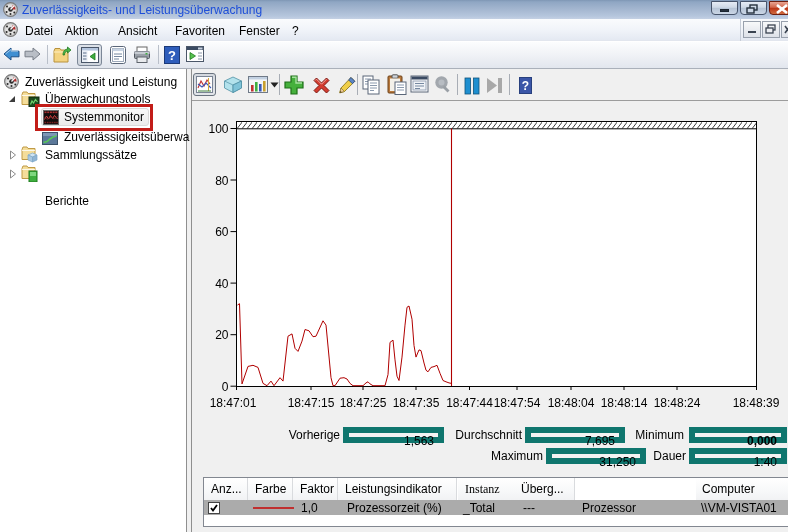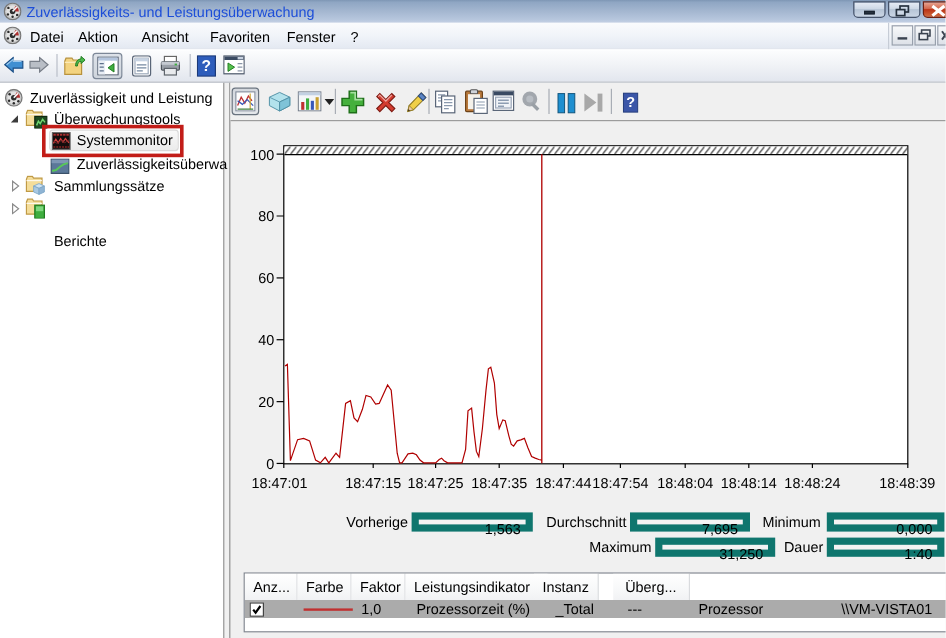--- a/index.html
+++ b/index.html
@@ -448,33 +448,34 @@
     217,205 220,218.2 222,244.5 224,256.1 227,248.9 229,249.6 232,262 234,269.2 236,270.8
     239,266.4 242,265.6 245,264.3 248,272.3 251,279.5 254,280.8 257,281.9 259.5,282.4"></polyline>
   <line x1="259.5" y1="285" x2="259.5" y2="27.5" stroke="#b00000" stroke-width="1.1"></line>
 </svg>
 
 <div class="slabel abs" style="left:240px;top:428px;width:100px;">Vorherige</div>
 <div class="sbox abs" style="left:343px;top:427px;width:101px;">1,563</div>
 <div class="slabel abs" style="left:422px;top:428px;width:100px;">Durchschnitt</div>
 <div class="sbox abs" style="left:525px;top:427px;width:100px;">7,695</div>
 <div class="slabel abs" style="left:584px;top:428px;width:100px;">Minimum</div>
-<div class="sbox abs" style="left:689px;top:427px;width:98px;padding-right:4px;">0,000</div>
+<div class="sbox abs" style="left:689px;top:427px;width:98px;padding-right:4px;font-weight:bold;">0,000</div>
 <div class="slabel abs" style="left:443px;top:449px;width:100px;">Maximum</div>
 <div class="sbox abs" style="left:546px;top:448px;width:100px;">31,250</div>
 <div class="slabel abs" style="left:586px;top:449px;width:100px;">Dauer</div>
 <div class="sbox abs" style="left:689px;top:448px;width:98px;padding-right:4px;">1:40</div>
 
 <div id="legend" class="abs">
   <div class="hcell" style="left:0px;width:44px;">Anz...</div>
   <div class="hcell" style="left:44px;width:45px;">Farbe</div>
   <div class="hcell" style="left:89px;width:45px;">Faktor</div>
   <div class="hcell" style="left:134px;width:119px;">Leistungsindikator</div>
-  <div class="hcell" style="left:241px;width:54px;">Instanz</div>
+  <div class="hcell" style="left:254px;width:54px;font-family:Liberation Serif, serif;">Instanz</div>
   <div class="hcell" style="left:307px;width:64px;padding-left:10px;">Überg...</div>
+  <div class="hcell" style="left:492px;width:93px;border-right:none;padding-left:6px;">Computer</div>
   <div id="lrow">
     <div style="position:absolute;left:4px;top:2px;width:12px;height:12px;background:#fff;border:1px solid #444;">
       <svg width="10" height="10" style="position:absolute;left:0;top:0;">
           <path d="M2 5 L4 7.5 L8 2" stroke="#000" stroke-width="1.8" fill="none"></path>
         </svg>
     </div>
     <div style="position:absolute;left:49px;top:7px;width:41px;height:2px;background:#c03030;"></div>
     <div class="rcell" style="left:97px;">1,0</div>
     <div class="rcell" style="left:143px;">Prozessorzeit (%)</div>
     <div class="rcell" style="left:259px;">_Total</div>

